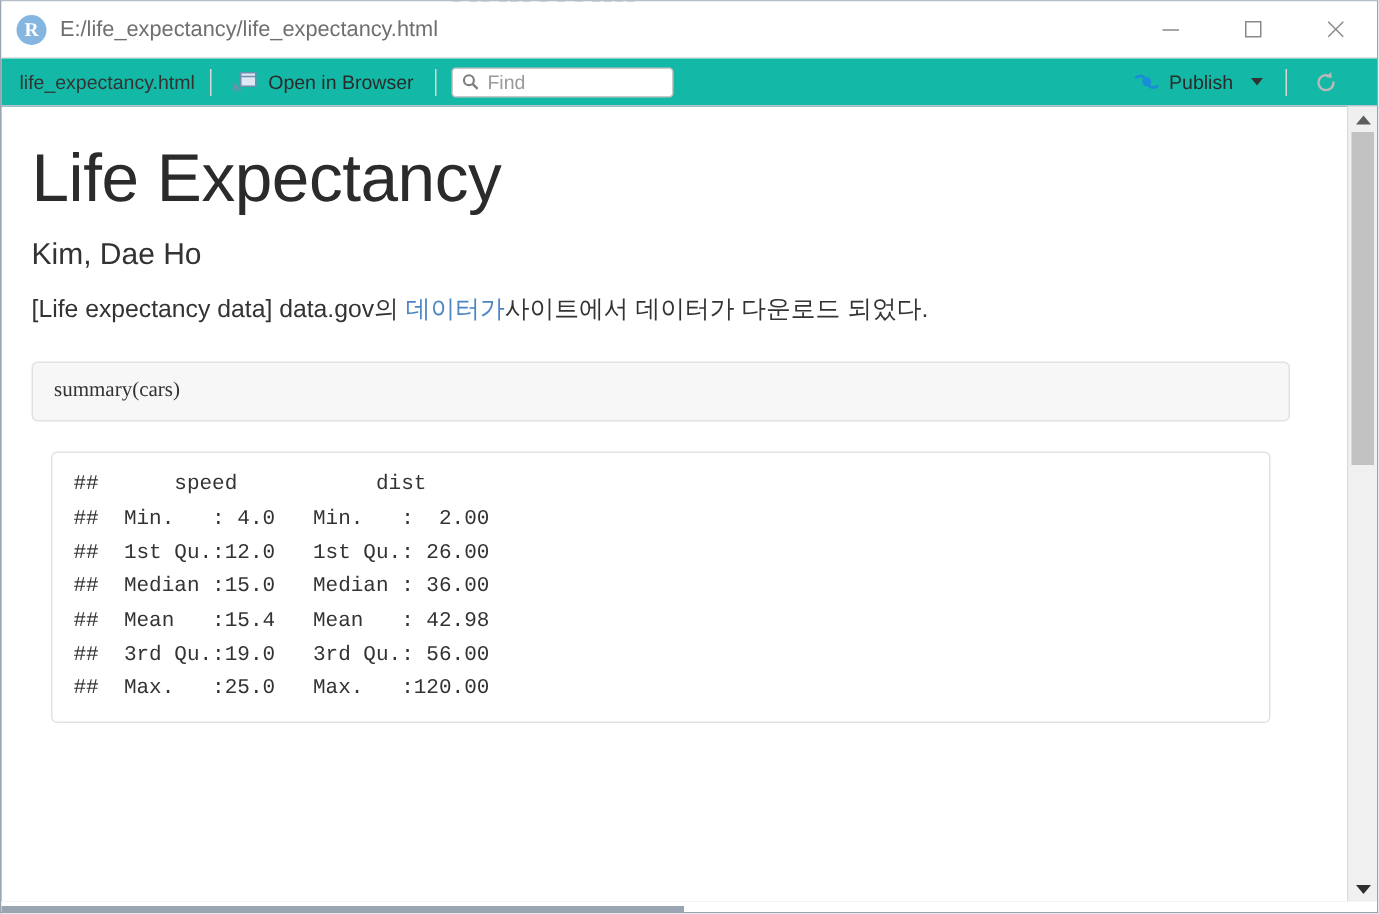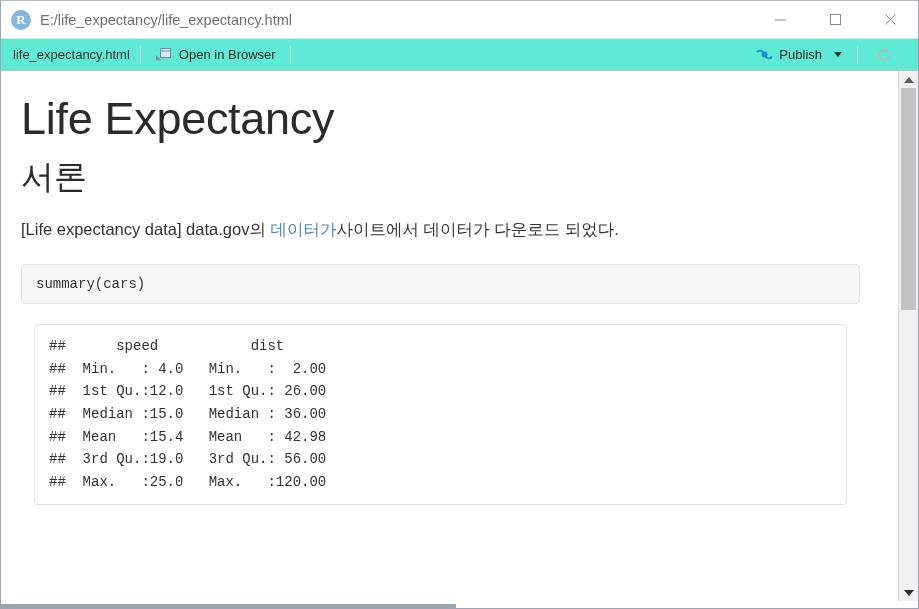--- a/index.html
+++ b/index.html
@@ -91,21 +91,21 @@
     cursor: default;
   }
   .win-btn svg { display: block; }
 
   
   .toolbar {
     height: 31px;
     min-height: 31px;
     display: flex;
     align-items: center;
-    background: #5eead4;
+    background: #14b8a6;
     border-bottom: 1px solid #b8c2cc;
     position: relative;
   }
   .tb-filename {
     font-size: 13px;
     color: #333333;
     margin-left: 12px;
     white-space: nowrap;
   }
   .tb-sep {
@@ -233,21 +233,21 @@
     color: #4b86c2;
     text-decoration: none;
   }
 
   .code-block {
     background: #f7f7f7;
     border: 1px solid #e2e2e2;
     border-radius: 4px;
     padding: 11px 14px;
     margin: 0 0 20px 0;
-    font-family: Liberation Mono, monospace;
+    font-family: Liberation Serif, serif;
     font-size: 14px;
     color: #333333;
     white-space: pre;
     overflow: hidden;
   }
   .output-block {
     background: #ffffff;
     border: 1px solid #e2e2e2;
     border-radius: 4px;
     padding: 10px 14px;
@@ -373,20 +373,27 @@
         <rect x="5.5" y="1.5" width="10" height="9" fill="#dde8f2" stroke="#6f8fae" stroke-width="1"></rect>
         <line x1="5.5" y1="4" x2="15.5" y2="4" stroke="#6f8fae" stroke-width="1"></line>
         <path d="M6 13 L1.5 13 L1.5 8.5" fill="none" stroke="#6f8fae" stroke-width="1"></path>
         <path d="M1.5 8.5 L5 12 L1.5 12 Z" fill="#6f8fae"></path>
       </svg>
       <span>Open in Browser</span>
     </div>
 
     <div class="tb-sep"></div>
 
+    <div class="find-box">
+      <svg width="13" height="13" viewBox="0 0 13 13">
+        <circle cx="5.3" cy="5.3" r="3.8" fill="none" stroke="#7d7d7d" stroke-width="1.6"></circle>
+        <line x1="8.3" y1="8.3" x2="12" y2="12" stroke="#7d7d7d" stroke-width="1.8"></line>
+      </svg>
+      <input class="find-input" type="text" value="" placeholder="Find" style="">
+    </div>
 
     <div class="tb-right">
       <div class="publish-btn">
         <svg width="17" height="15" viewBox="0 0 17 15">
           <circle cx="8.5" cy="7.5" r="3" fill="#1a8cd8"></circle>
           <path d="M1.5 4.5 C4 3, 6 3.5, 7.5 5.5" fill="none" stroke="#1a8cd8" stroke-width="1.7" stroke-linecap="round"></path>
           <path d="M15.5 10.5 C13 12, 11 11.5, 9.5 9.5" fill="none" stroke="#1a8cd8" stroke-width="1.7" stroke-linecap="round"></path>
           <path d="M1.2 3.2 L3.6 4.4 L1.1 5.6 Z" fill="#1a8cd8"></path>
           <path d="M15.8 11.8 L13.4 10.6 L15.9 9.4 Z" fill="#1a8cd8"></path>
         </svg>
@@ -400,22 +407,22 @@
           <path d="M11.6 1 L11.6 5 L7.8 4.4 Z" fill="#b9b9b9"></path>
         </svg>
       </div>
     </div>
   </div>
 
   <div class="content-wrap">
 
     <div class="doc">
       <h1 class="doc-title">Life Expectancy</h1>
-
-      <h2 class="doc-h1">서론</h2>
+      <div class="doc-author">Kim, Dae Ho</div>
+
 
       <p class="doc-p"><span>[Life expectancy data] data.gov의 </span><a href="#">데이터가</a><span>사이트에서 데이터가 다운로드 되었다.</span></p>
 
       <pre class="code-block">summary(cars)</pre>
 
       <pre class="output-block">##      speed           dist
 ##  Min.   : 4.0   Min.   :  2.00
 ##  1st Qu.:12.0   1st Qu.: 26.00
 ##  Median :15.0   Median : 36.00
 ##  Mean   :15.4   Mean   : 42.98

